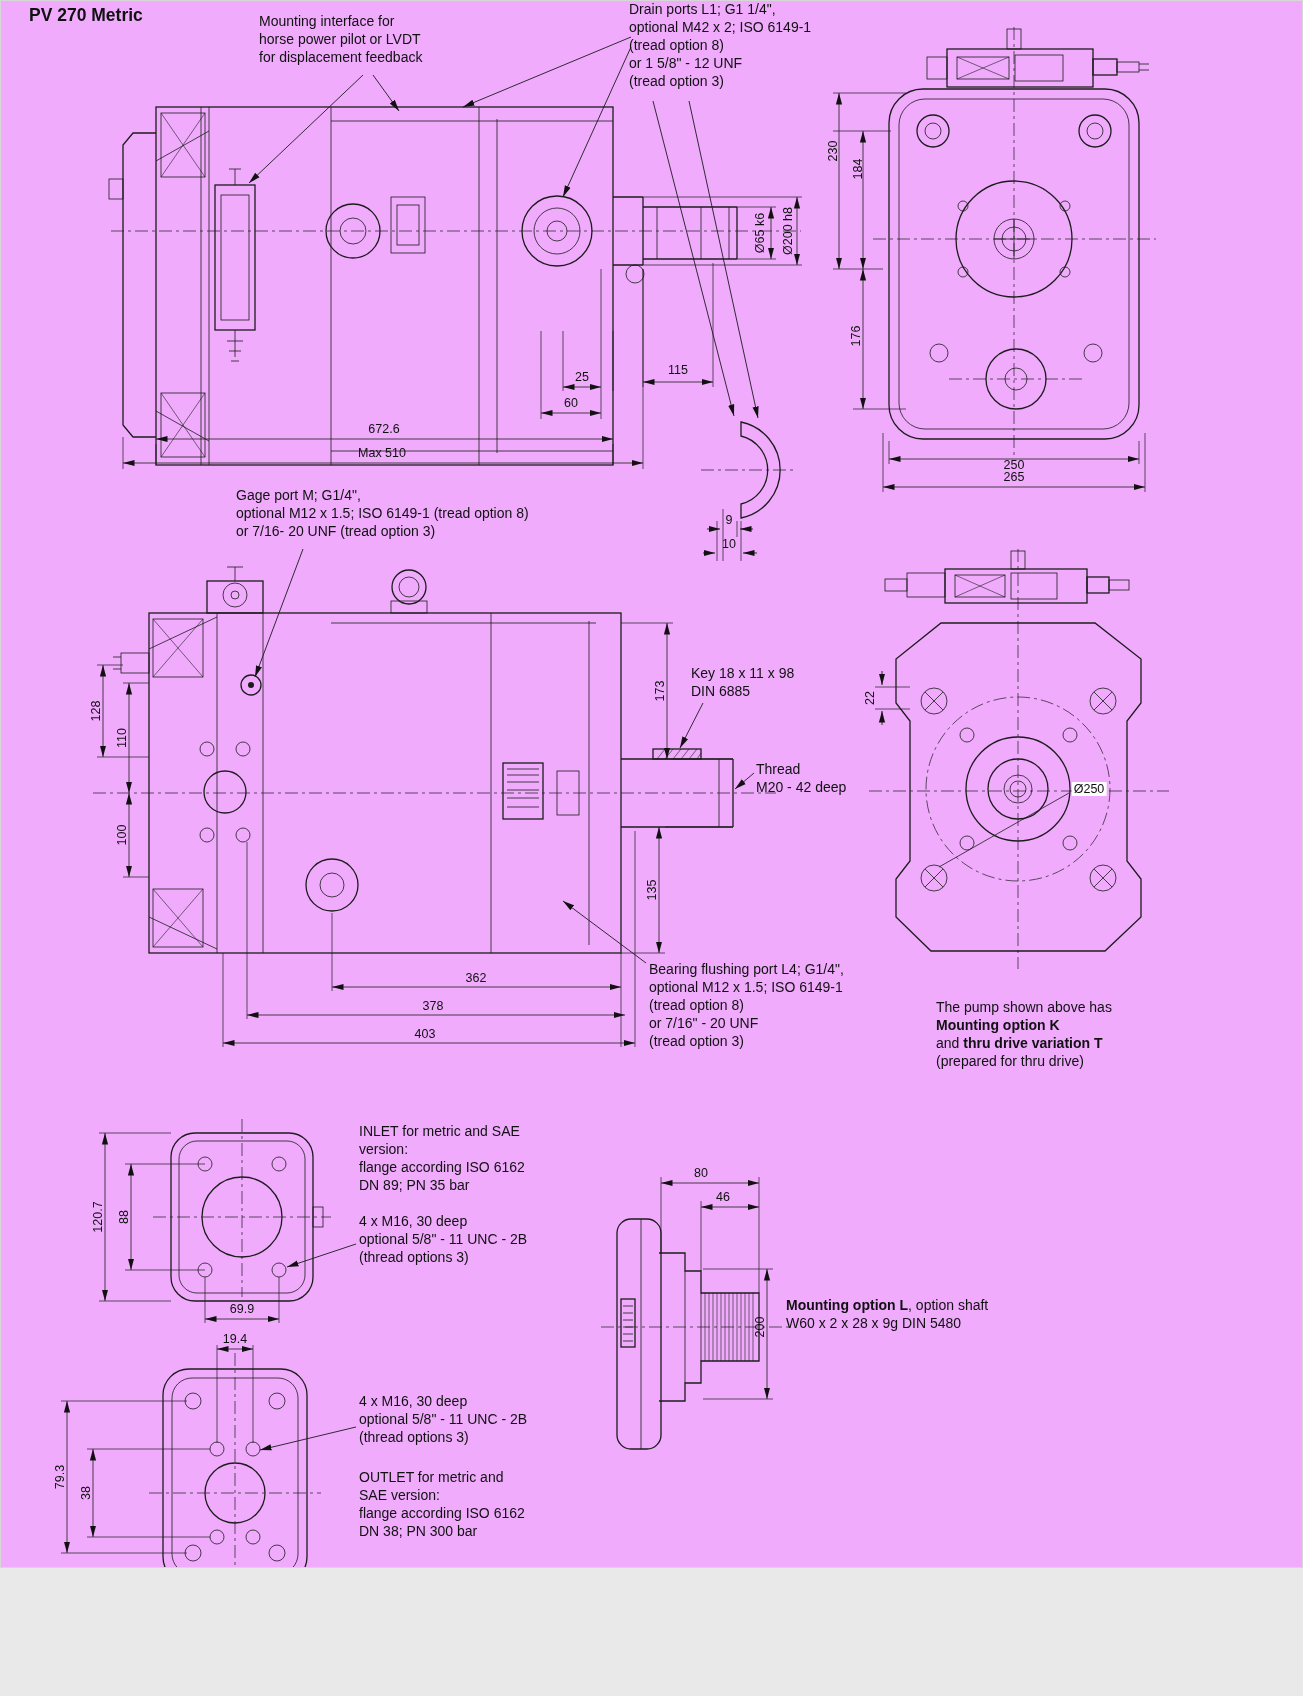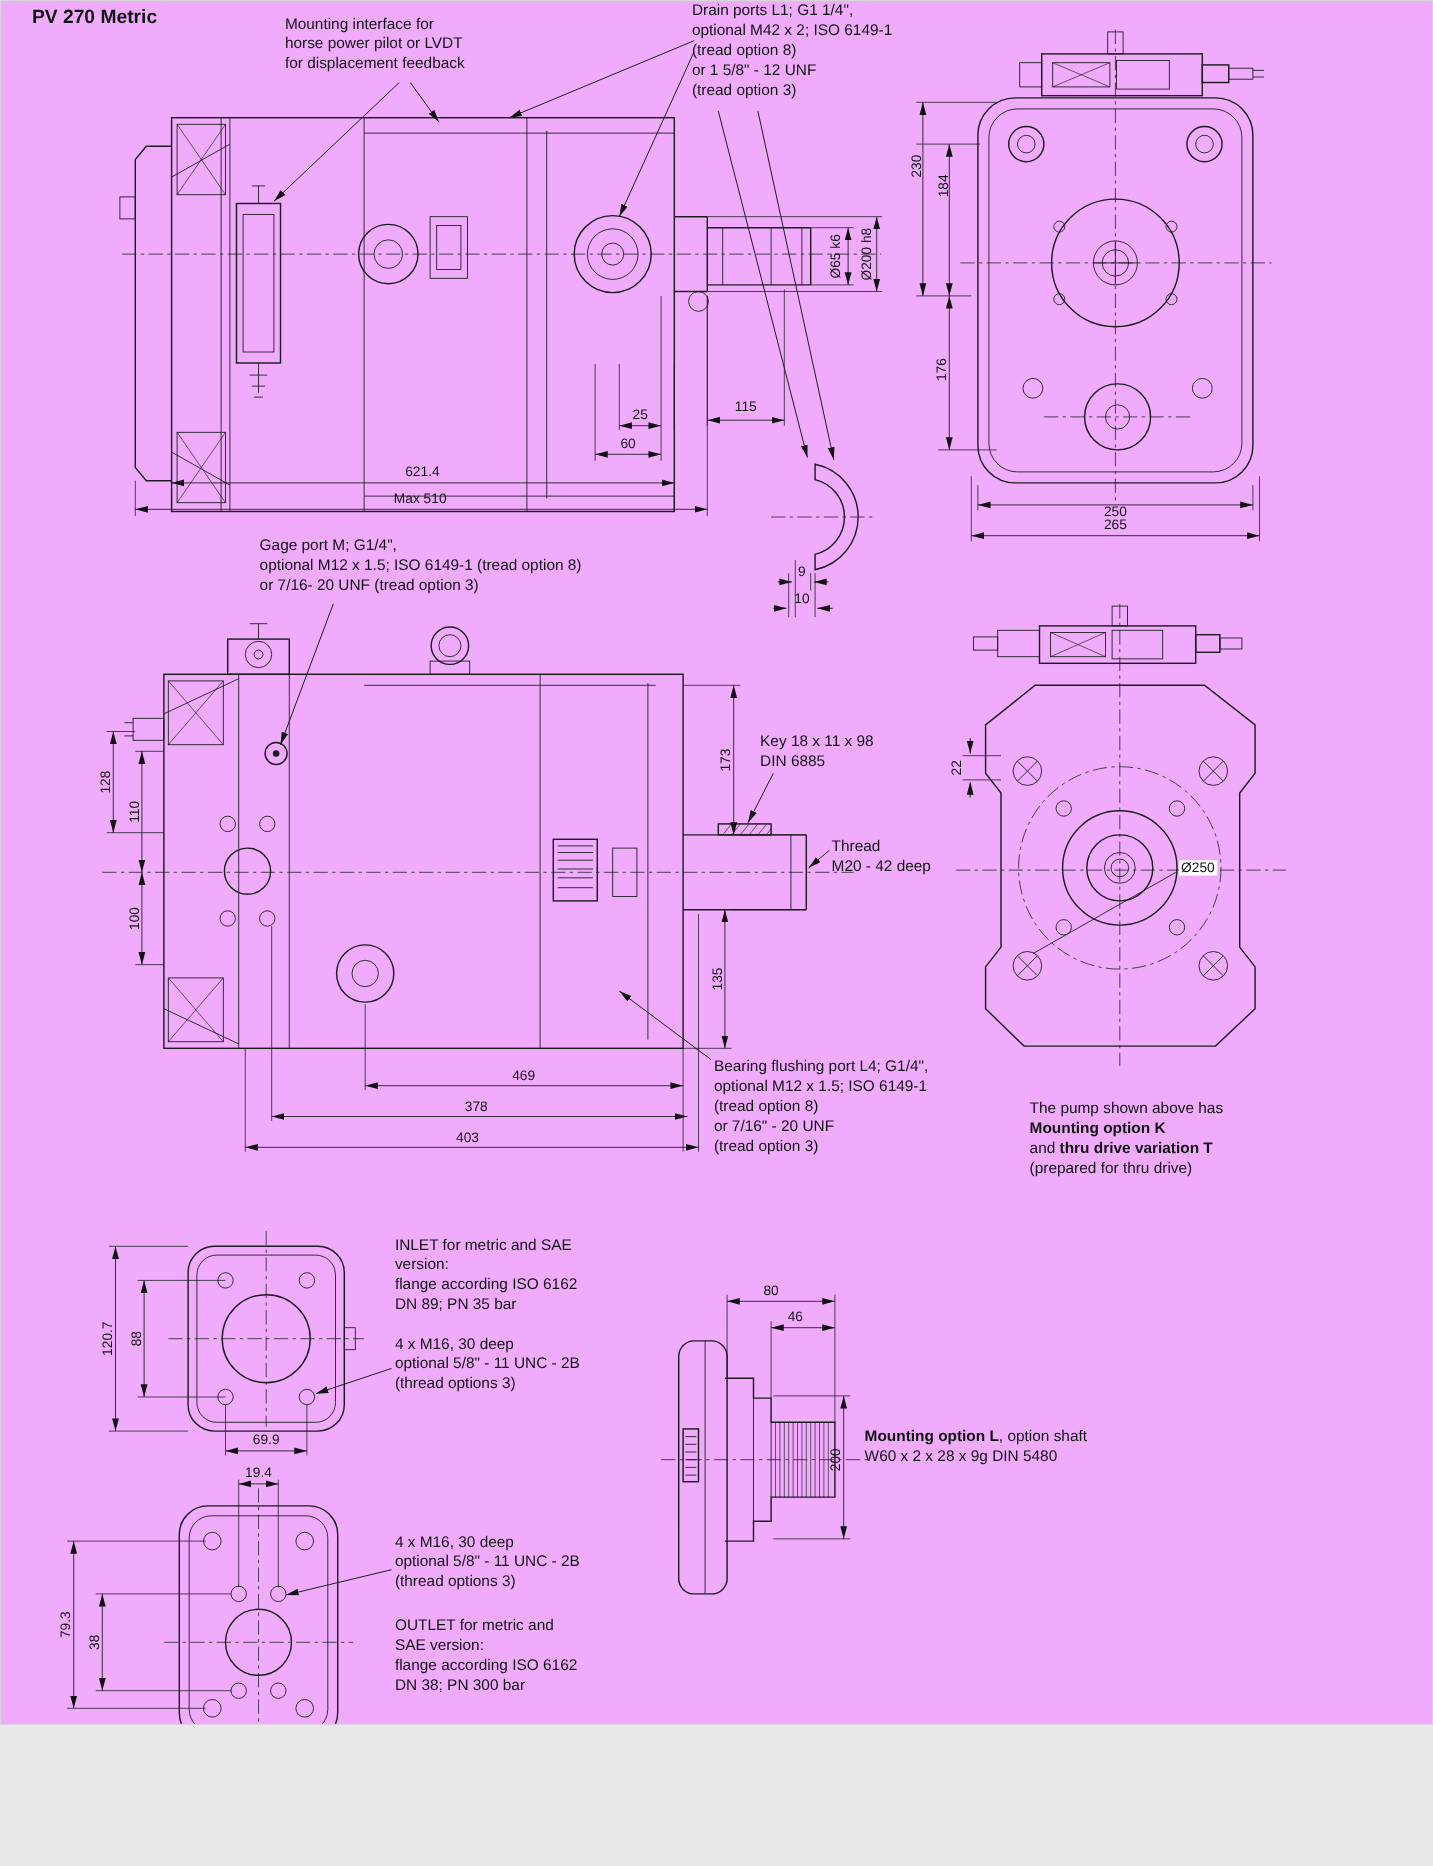--- a/index.html
+++ b/index.html
@@ -364,33 +364,33 @@
 
 
 <div class="dl dlr" style="left:832px;top:150px">230</div>
 <div class="dl dlr" style="left:857px;top:168px">184</div>
 <div class="dl dlr" style="left:855px;top:335px">176</div>
 <div class="dl dlr" style="left:759px;top:232px">Ø65 k6</div>
 <div class="dl dlr" style="left:787px;top:230px">Ø200 h8</div>
 <div class="dl" style="left:581px;top:376px">25</div>
 <div class="dl" style="left:570px;top:402px">60</div>
 <div class="dl" style="left:677px;top:369px">115</div>
-<div class="dl" style="left:383px;top:428px">621.4</div>
+<div class="dl" style="left:383px;top:428px">672.6</div>
 <div class="dl" style="left:381px;top:452px">Max 510</div>
 <div class="dl" style="left:728px;top:519px">9</div>
 <div class="dl" style="left:728px;top:543px">10</div>
 <div class="dl" style="left:1013px;top:464px">250</div>
 <div class="dl" style="left:1013px;top:476px">265</div>
 <div class="dl dlr" style="left:95px;top:710px">128</div>
 <div class="dl dlr" style="left:121px;top:737px">110</div>
 <div class="dl dlr" style="left:121px;top:834px">100</div>
 <div class="dl dlr" style="left:659px;top:690px">173</div>
 <div class="dl dlr" style="left:651px;top:889px">135</div>
 <div class="dl dlr" style="left:869px;top:697px">22</div>
-<div class="dl" style="left:475px;top:977px">469</div>
+<div class="dl" style="left:475px;top:977px">362</div>
 <div class="dl" style="left:432px;top:1005px">378</div>
 <div class="dl" style="left:424px;top:1033px">403</div>
 <div class="dl bg" style="left:1088px;top:788px">Ø250</div>
 <div class="dl dlr" style="left:97px;top:1216px">120.7</div>
 <div class="dl dlr" style="left:123px;top:1216px">88</div>
 <div class="dl" style="left:241px;top:1308px">69.9</div>
 <div class="dl" style="left:234px;top:1338px">19.4</div>
 <div class="dl dlr" style="left:59px;top:1476px">79.3</div>
 <div class="dl dlr" style="left:85px;top:1492px">38</div>
 <div class="dl" style="left:700px;top:1172px">80</div>

